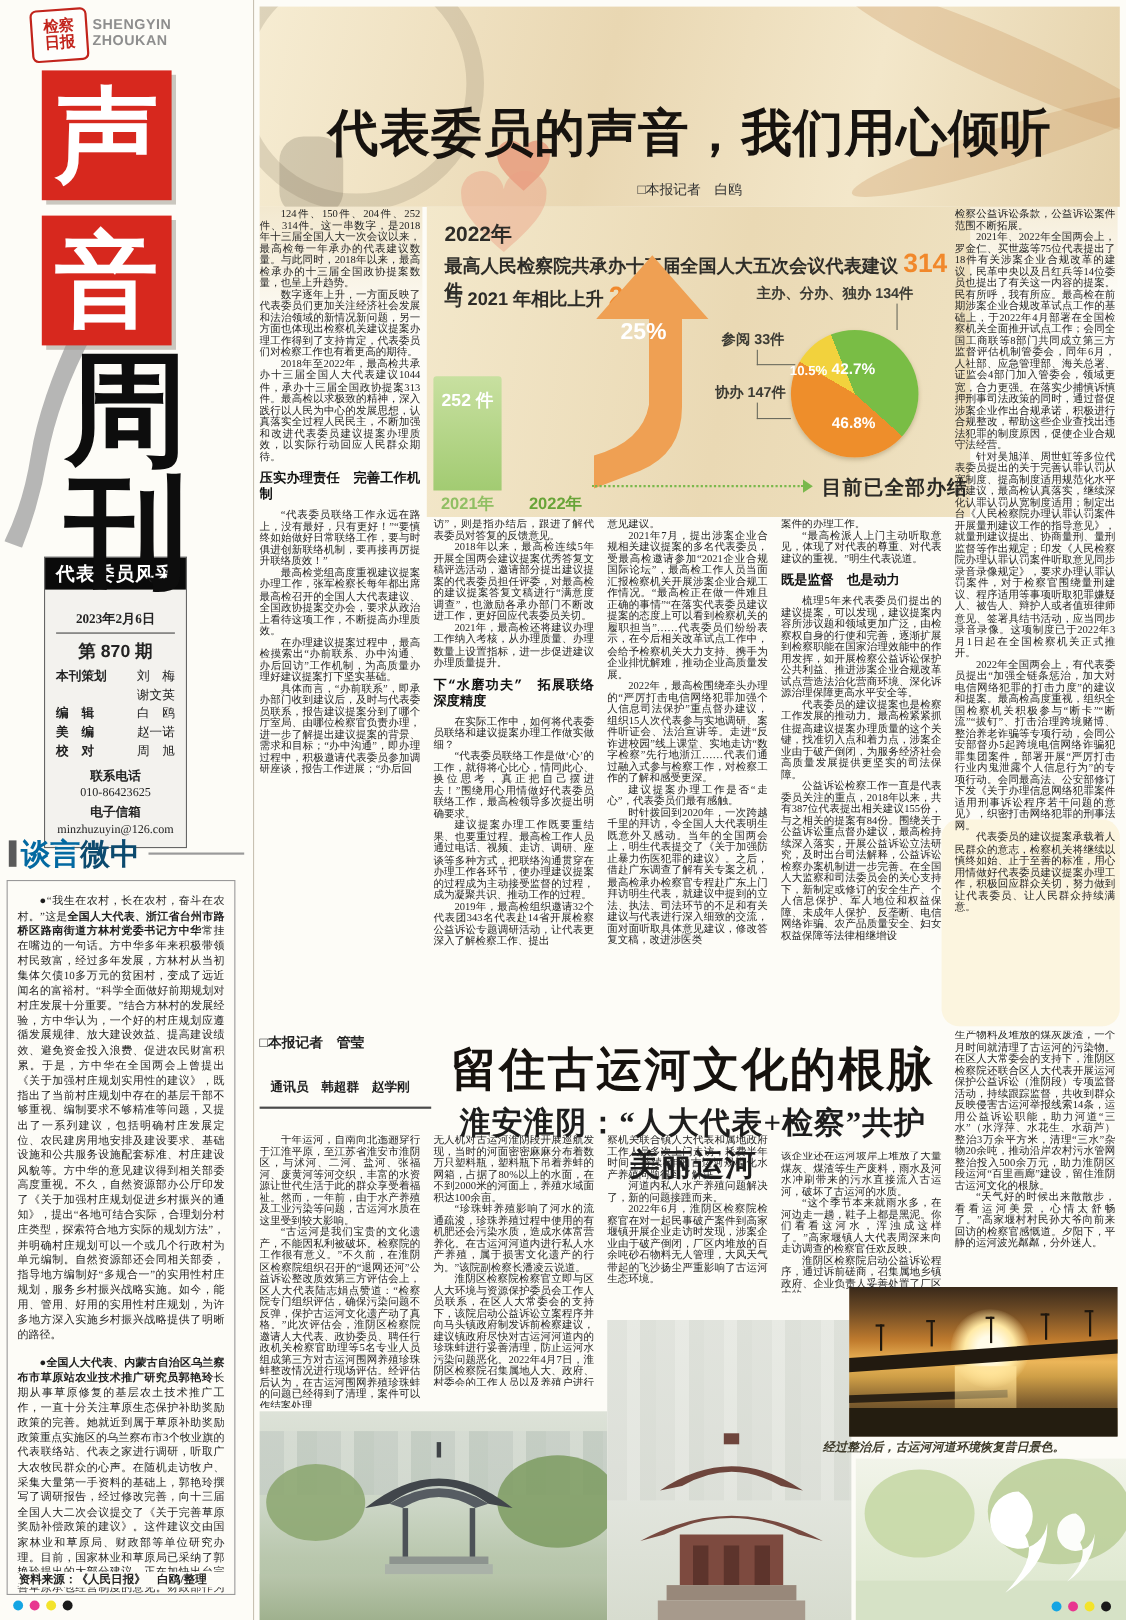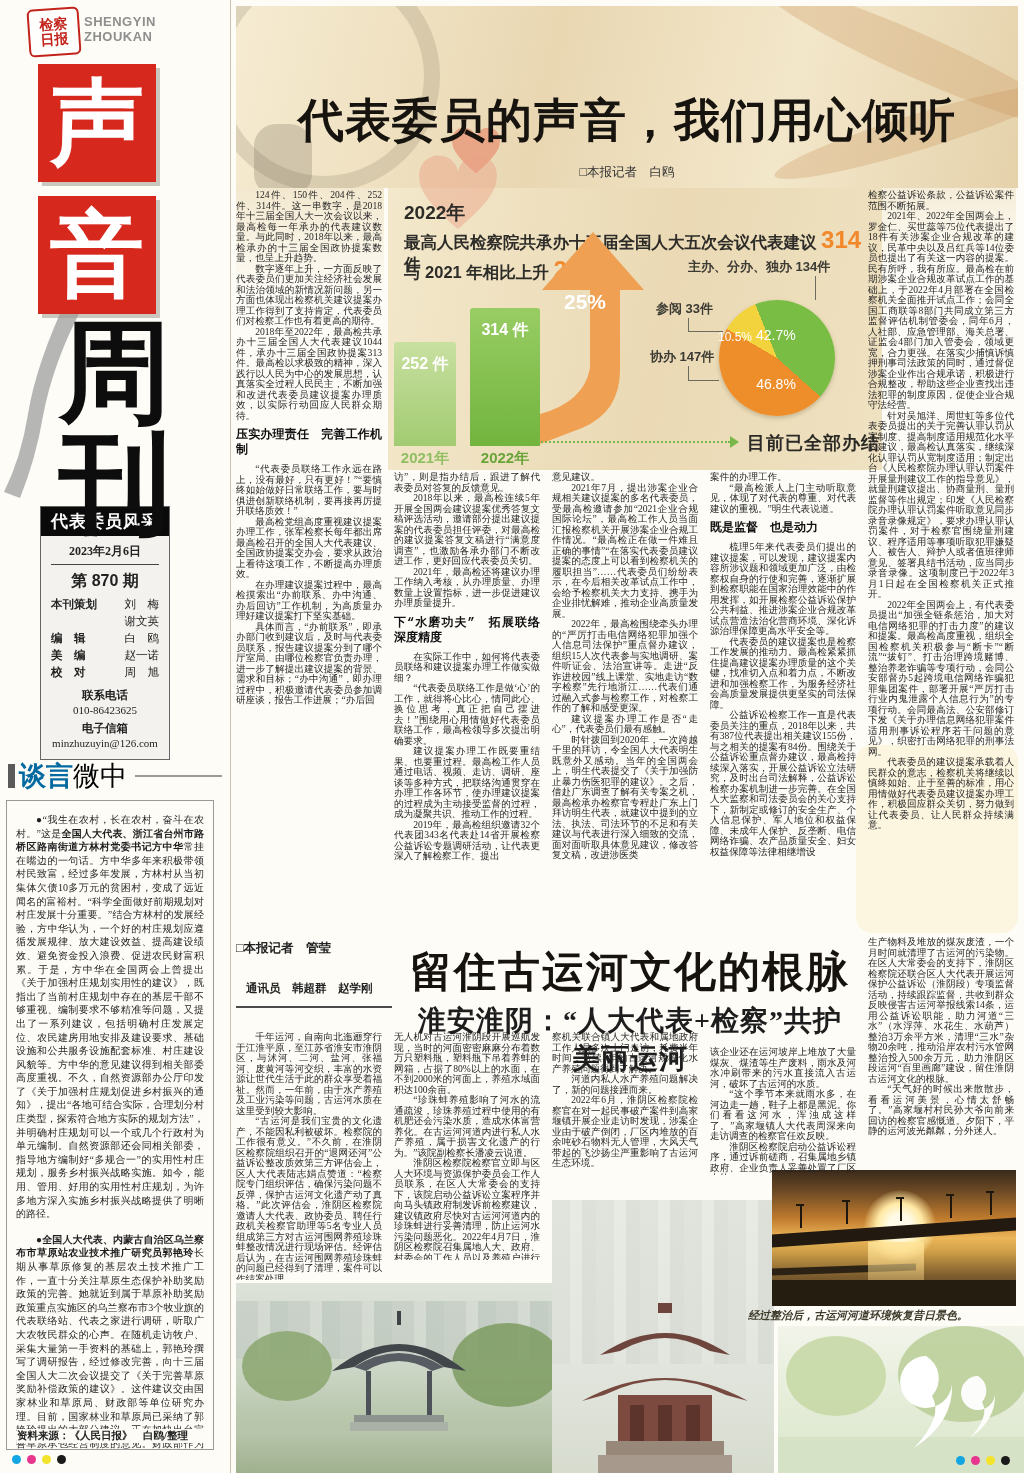--- a/index.html
+++ b/index.html
@@ -17,30 +17,30 @@
         font-weight:900;z-index:2;}
   .vchar.red{background:#d7281e;color:#fff;font-size:94px;font-family:"Liberation Sans",sans-serif;
         box-shadow:4px 4px 0 rgba(160,155,145,.55);}
   .vchar.black{background:none;color:#0d0d0d;font-size:112px;font-family:"Liberation Serif",serif;left:56px;}
   .c1{top:64px}.c2{top:196px}.c3{top:314px}.c4{top:424px}
   .brush{position:absolute;left:4px;top:296px;z-index:1;}
   .info-box{position:absolute;left:40px;top:506px;width:128px;border:1px solid #666;background:#f3f2ee;
         text-align:center;font-family:"Liberation Serif",serif;}
   .info-banner{background:#0a0a0a;color:#fff;font-family:"Liberation Sans",sans-serif;font-weight:900;
         font-size:17px;letter-spacing:1px;padding:3px 0;}
-  .info-date{font-size:12px;font-weight:700;padding:7px 0 4px;margin:0 10px;border-bottom:1px solid #444;}
+  .info-date{font-size:12px;font-weight:700;padding:18px 0 4px;margin:0 10px;border-bottom:1px solid #444;}
   .info-issue{font-size:16px;font-weight:900;padding:6px 0 4px;font-family:"Liberation Sans",sans-serif;}
   .srow{display:flex;justify-content:space-between;padding:0 10px;font-size:11.5px;line-height:17px;}
   .srow b{font-weight:900;}
   .contact{margin-top:7px;padding-bottom:8px;font-size:11px;line-height:15px;}
   .contact .clabel{font-weight:900;font-size:11.5px;margin-top:3px;}
   .tanyan-head{position:absolute;left:8px;top:758px;width:214px;display:flex;align-items:center;z-index:2;}
   .ty-bars{width:7px;height:24px;background:#5a5a5a;margin-right:4px;}
   .ty-red{color:#0369a1;font-weight:900;font-size:27px;font-family:"Liberation Sans",sans-serif;}
-  .ty-gray{color:#000000;font-weight:400;font-size:27px;font-family:"Liberation Sans",sans-serif;}
+  .ty-gray{color:#0c4a6e;font-weight:700;font-size:27px;font-family:"Liberation Sans",sans-serif;}
   .ty-line{flex:1;border-top:2px solid #9a9a9a;margin-left:8px;}
   .tanyan-box{position:absolute;left:6px;top:800px;width:208px;height:650px;border:1px solid #999;
         padding:12px 9px;box-sizing:border-box;overflow:hidden;background:#fdfcf7;}
   .ty-para{margin:0 0 12px;font-size:10px;line-height:13.6px;text-align:justify;text-indent:2em;color:#1e1e1e;}
   .ty-para b{font-weight:900;}
   .ty-source{position:absolute;left:10px;right:8px;bottom:6px;font-weight:900;font-size:10.5px;background:#fdfcf7;}
   .cmyk{position:absolute;display:flex;gap:6px;}
   .cmyk i{width:9px;height:9px;border-radius:50%;}
   .cmyk .c{background:#14a5e3}.cmyk .m{background:#e8368f}.cmyk .y{background:#f3e32a}.cmyk .k{background:#1a1a1a}
   .vdivider{position:absolute;left:230px;top:0;width:1px;height:1473px;background:#c8c1b2;}
@@ -75,21 +75,21 @@
   .y2{left:76px;width:82px;color:#68a438;}
   .up-arrow{position:absolute;left:150px;top:42px;}
   .arrow-pct{position:absolute;left:176px;top:102px;color:#fff;font-weight:900;font-size:21px;font-family:"Liberation Sans",sans-serif;z-index:2;}
   .pie{position:absolute;left:331px;top:112px;width:116px;height:116px;border-radius:50%;
         background:conic-gradient(from 338deg,#79bd45 0 153.7deg,#ee8e2b 153.7deg 322.2deg,#f2d23d 322.2deg 360deg);
         box-shadow:0 2px 4px rgba(120,100,60,.35);}
   .plabel{position:absolute;font-family:"Liberation Sans",sans-serif;font-weight:900;font-size:13px;color:#3b3a33;}
   .plabel.main{left:300px;top:70px;width:194px;}
   .plabel.canyue{left:268px;top:112px;text-align:center;}
   .plabel.xieban{left:262px;top:160px;}
-  .pct{position:absolute;color:#fff;font-weight:400;font-family:"Liberation Sans",sans-serif;}
+  .pct{position:absolute;color:#fff;font-weight:700;font-family:"Liberation Sans",sans-serif;}
   .pct.g{left:368px;top:139px;font-size:14px;}
   .pct.o{left:358px;top:188px;width:60px;text-align:center;font-size:14px;}
   .pct.y{left:330px;top:142px;font-size:12px;}
   .lead{position:absolute;}
   .l1{left:427px;top:88px;width:1px;height:24px;background:#6b6b5e;}
   .l2{left:300px;top:130px;width:34px;height:13px;border-left:1px solid #6b6b5e;border-bottom:1px solid #6b6b5e;}
   .l3{left:300px;top:178px;width:30px;height:14px;border-left:1px solid #6b6b5e;border-bottom:1px solid #6b6b5e;}
   .dotline{position:absolute;left:150px;top:253px;width:192px;border-top:2px dotted #7ab84c;}
   .dothead{position:absolute;left:342px;top:248px;width:0;height:0;border-left:9px solid #7ab84c;
         border-top:6px solid transparent;border-bottom:6px solid transparent;}
@@ -241,23 +241,20 @@
   <section class="infographic" data-interactable="false">
     <svg class="heart" style="left:28px;top:-34px;" width="84" height="78" viewBox="0 0 100 90" data-interactable="false">
       <path d="M50 88 C20 62 4 44 4 27 A23 23 0 0 1 50 20 A23 23 0 0 1 96 27 C96 44 80 62 50 88 Z" fill="rgba(234,160,132,.45)"></path>
     </svg>
     <div class="ig-t1" data-interactable="false">2022年</div>
     <div class="ig-t2" data-interactable="false"><span data-interactable="false">最高人民检察院共承办十三届全国人大五次会议代表建议 </span><b class="big-orange" data-interactable="false">314</b><span data-interactable="false"> 件</span></div>
     <div class="ig-t3" data-interactable="false"><span data-interactable="false">与 2021 年相比上升 </span><b class="big-orange" data-interactable="false">25</b><span data-interactable="false">%</span></div>
     <div class="bar bar1" data-interactable="false">
         <span class="bar-label" data-interactable="false">252 件</span>
       </div>
-    <div class="bar bar2" data-interactable="false">
-        <span class="bar-label" data-interactable="false">314 件</span>
-      </div>
     <div class="year y1" data-interactable="false">2021年</div>
     <div class="year y2" data-interactable="false">2022年</div>
     <svg class="up-arrow" width="110" height="216" viewBox="0 0 110 216" data-interactable="false">
       <path d="M55 2 L106 60 L82 60 L82 140 Q82 182 44 198 L2 214 L2 184 Q46 172 52 138 L52 60 L4 60 Z" fill="#efa053"></path>
     </svg>
     <div class="arrow-pct" data-interactable="false">25%</div>
     <div class="pie" data-interactable="false"></div>
     <div class="plabel main" data-interactable="false">主办、分办、独办 134件</div>
     <div class="plabel canyue" data-interactable="false">参阅 33件</div>
     <div class="plabel xieban" data-interactable="false">协办 147件</div>
@@ -301,21 +298,21 @@
       <p class="para" data-interactable="false">2021年7月，提出涉案企业合规相关建议提案的多名代表委员，受最高检邀请参加“2021企业合规国际论坛”，最高检工作人员当面汇报检察机关开展涉案企业合规工作情况。“最高检正在做一件难且正确的事情”“在落实代表委员建议提案的态度上可以看到检察机关的履职担当”……代表委员们纷纷表示，在今后相关改革试点工作中，会给予检察机关大力支持、携手为企业排忧解难，推动企业高质量发展。</p>
       <p class="para" data-interactable="false">2022年，最高检围绕牵头办理的“严厉打击电信网络犯罪加强个人信息司法保护”重点督办建议，组织15人次代表参与实地调研、案件听证会、法治宣讲等。走进“反诈进校园”线上课堂、实地走访“数字检察”先行地浙江……代表们通过融入式参与检察工作，对检察工作的了解和感受更深。</p>
       <p class="para" data-interactable="false">建议提案办理工作是否“走心”，代表委员们最有感触。</p>
       <p class="para" data-interactable="false">时针拨回到2020年，一次跨越千里的拜访，令全国人大代表明生既意外又感动。当年的全国两会上，明生代表提交了《关于加强防止暴力伤医犯罪的建议》。之后，借赴广东调查了解有关专案之机，最高检承办检察官专程赴广东上门拜访明生代表，就建议中提到的立法、执法、司法环节的不足和有关建议与代表进行深入细致的交流，面对面听取具体意见建议，修改答复文稿，改进涉医类</p>
     </section>
   <section class="col a1c4" data-interactable="false">
       <p class="cont" data-interactable="false">案件的办理工作。</p>
       <p class="para" data-interactable="false">“最高检派人上门主动听取意见，体现了对代表的尊重、对代表建议的重视。”明生代表说道。</p>
       <div class="col-sub" data-interactable="false">既是监督　也是动力</div>
       <p class="para" data-interactable="false">梳理5年来代表委员们提出的建议提案，可以发现，建议提案内容所涉议题和领域更加广泛，由检察权自身的行使和完善，逐渐扩展到检察职能在国家治理效能中的作用发挥，如开展检察公益诉讼保护公共利益、推进涉案企业合规改革试点营造法治化营商环境、深化诉源治理保障更高水平安全等。</p>
-      <p class="para" data-interactable="false">代表委员的建议提案也是检察工作发展的推动力。最高检紧紧抓住提高建议提案办理质量的这个关键，找准切入点和着力点，不断改进和加强检察工作，为服务经济社会高质量发展提供更坚实的司法保障。</p>
+      <p class="para" data-interactable="false">代表委员的建议提案也是检察工作发展的推动力。最高检紧紧抓住提高建议提案办理质量的这个关键，找准切入点和着力点，涉案企业由于破产倒闭，为服务经济社会高质量发展提供更坚实的司法保障。</p>
       <p class="para" data-interactable="false">公益诉讼检察工作一直是代表委员关注的重点，2018年以来，共有387位代表提出相关建议155份，与之相关的提案有84份。围绕关于公益诉讼重点督办建议，最高检持续深入落实，开展公益诉讼立法研究，及时出台司法解释，公益诉讼检察办案机制进一步完善。在全国人大监察和司法委员会的关心支持下，新制定或修订的安全生产、个人信息保护、军人地位和权益保障、未成年人保护、反垄断、电信网络诈骗、农产品质量安全、妇女权益保障等法律相继增设</p>
     </section>
   <section class="col a1c5" data-interactable="false">
       <p class="cont" data-interactable="false">检察公益诉讼条款，公益诉讼案件范围不断拓展。</p>
       <p class="para" data-interactable="false">2021年、2022年全国两会上，罗金仁、买世蕊等75位代表提出了18件有关涉案企业合规改革的建议，民革中央以及吕红兵等14位委员也提出了有关这一内容的提案。民有所呼，我有所应。最高检在前期涉案企业合规改革试点工作的基础上，于2022年4月部署在全国检察机关全面推开试点工作；会同全国工商联等8部门共同成立第三方监督评估机制管委会，同年6月，人社部、应急管理部、海关总署、证监会4部门加入管委会，领域更宽，合力更强。在落实少捕慎诉慎押刑事司法政策的同时，通过督促涉案企业作出合规承诺，积极进行合规整改，帮助这些企业查找出违法犯罪的制度原因，促使企业合规守法经营。</p>
       <p class="para" data-interactable="false">针对吴旭洋、周世虹等多位代表委员提出的关于完善认罪认罚从宽制度、提高制度适用规范化水平的建议，最高检认真落实，继续深化认罪认罚从宽制度适用；制定出台《人民检察院办理认罪认罚案件开展量刑建议工作的指导意见》，就量刑建议提出、协商量刑、量刑监督等作出规定；印发《人民检察院办理认罪认罚案件听取意见同步录音录像规定》，要求办理认罪认罚案件，对于检察官围绕量刑建议、程序适用等事项听取犯罪嫌疑人、被告人、辩护人或者值班律师意见、签署具结书活动，应当同步录音录像。这项制度已于2022年3月1日起在全国检察机关正式推开。</p>
       <p class="para" data-interactable="false">2022年全国两会上，有代表委员提出“加强全链条惩治，加大对电信网络犯罪的打击力度”的建议和提案。最高检高度重视，组织全国检察机关积极参与“断卡”“断流”“拔钉”、打击治理跨境赌博、整治养老诈骗等专项行动，会同公安部督办5起跨境电信网络诈骗犯罪集团案件，部署开展“严厉打击行业内鬼泄露个人信息行为”的专项行动。会同最高法、公安部修订下发《关于办理信息网络犯罪案件适用刑事诉讼程序若干问题的意见》，织密打击网络犯罪的刑事法网。</p>
       <p class="para" data-interactable="false">代表委员的建议提案承载着人民群众的意志，检察机关将继续以慎终如始、止于至善的标准，用心用情做好代表委员建议提案办理工作，积极回应群众关切，努力做到让代表委员、让人民群众持续满意。</p>
     </section>
 

